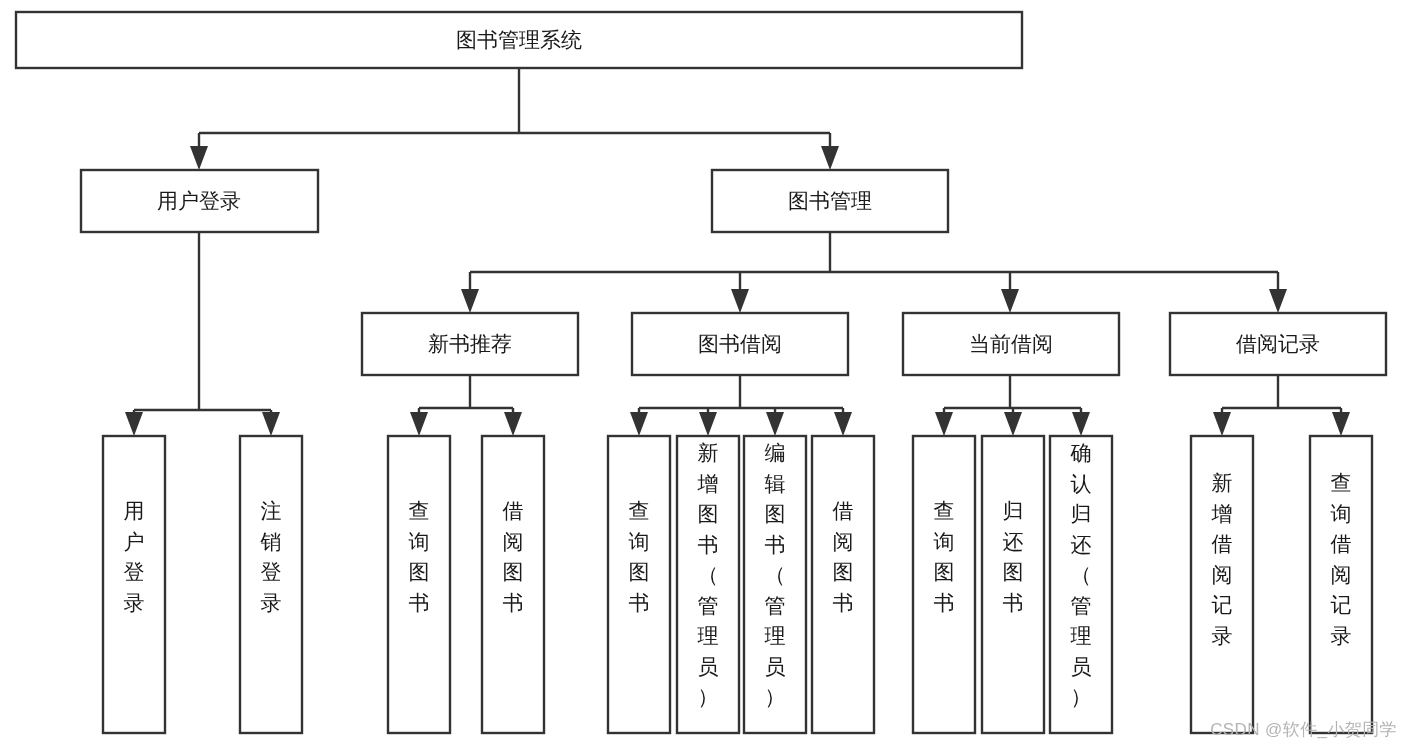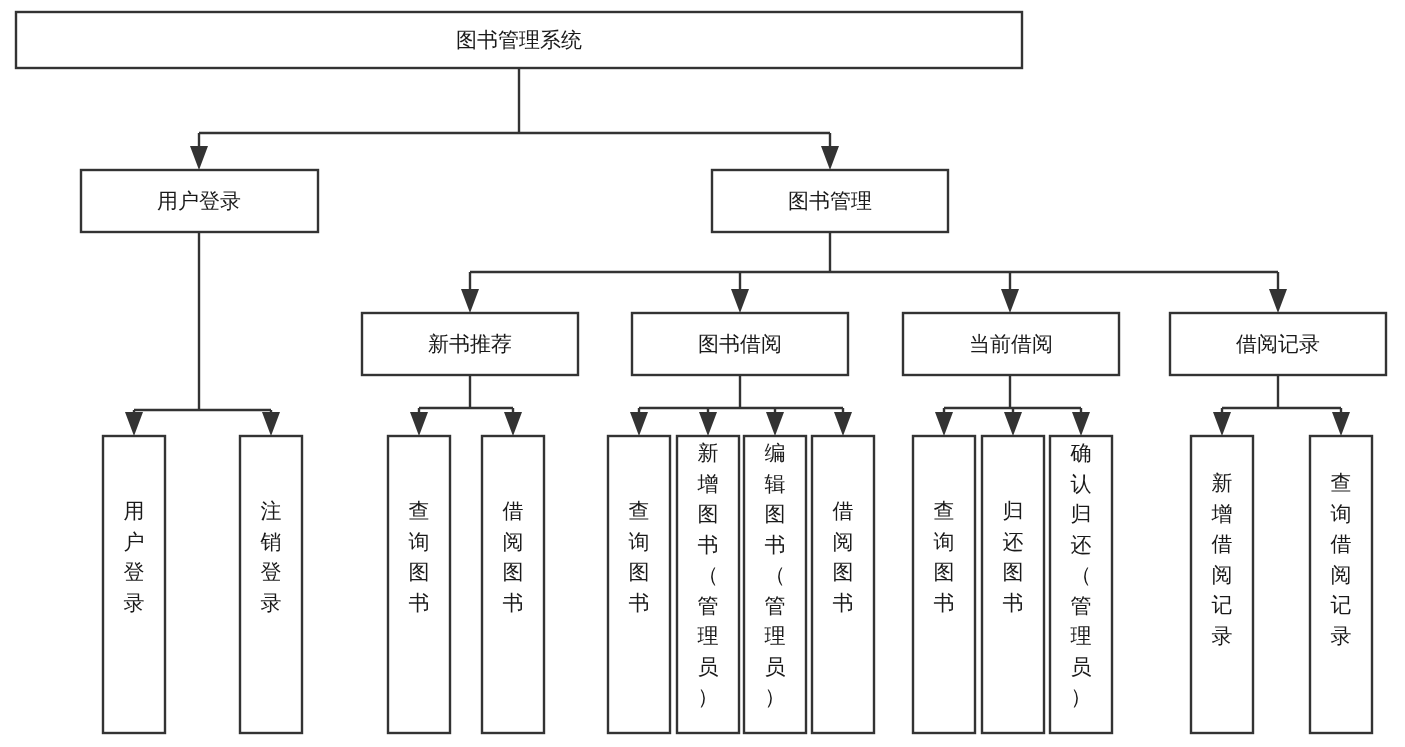--- a/index.html
+++ b/index.html
@@ -225,13 +225,14 @@
       <rect class="node-box" x="1191" y="436" width="62" height="297"></rect>
       <text class="node-label-v" x="1222" y="490"><tspan x="1222" y="490">新</tspan><tspan x="1222" y="520.5">增</tspan><tspan x="1222" y="551">借</tspan><tspan x="1222" y="581.5">阅</tspan><tspan x="1222" y="612">记</tspan><tspan x="1222" y="642.5">录</tspan></text>
     </g>
     <g>
       <rect class="node-box" x="1310" y="436" width="62" height="297"></rect>
       <text class="node-label-v" x="1341" y="490"><tspan x="1341" y="490">查</tspan><tspan x="1341" y="520.5">询</tspan><tspan x="1341" y="551">借</tspan><tspan x="1341" y="581.5">阅</tspan><tspan x="1341" y="612">记</tspan><tspan x="1341" y="642.5">录</tspan></text>
     </g>
 
   </svg>
 
+  <div class="watermark">CSDN @软件_小贺同学</div>
 </div>
 
 </body></html>

